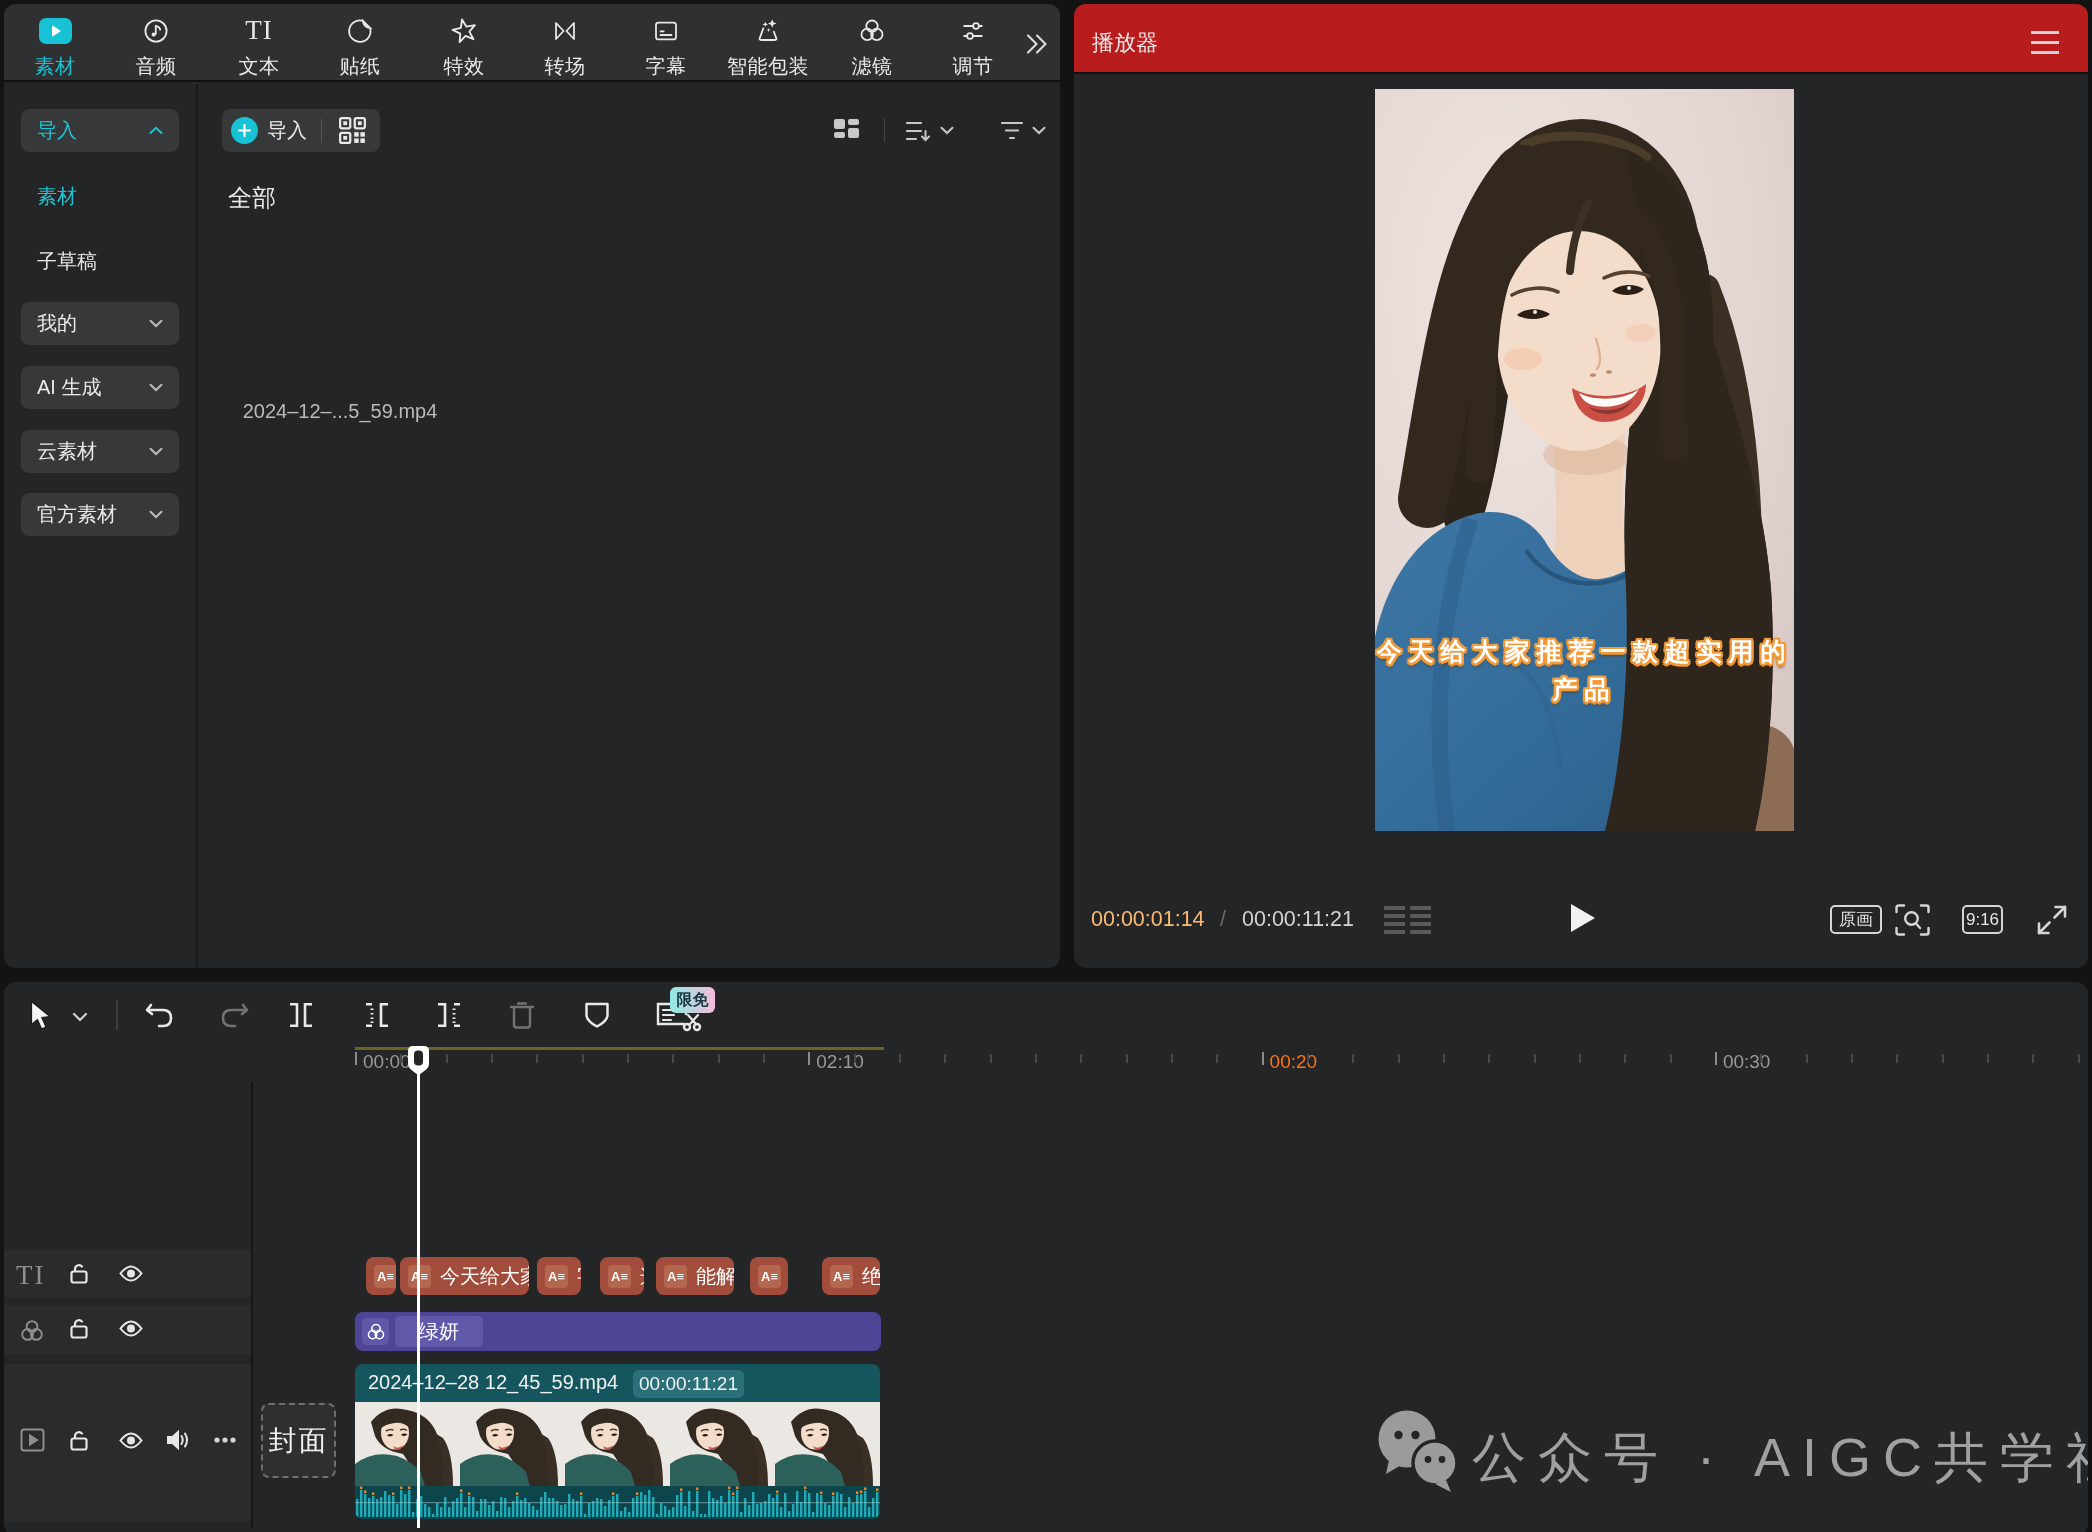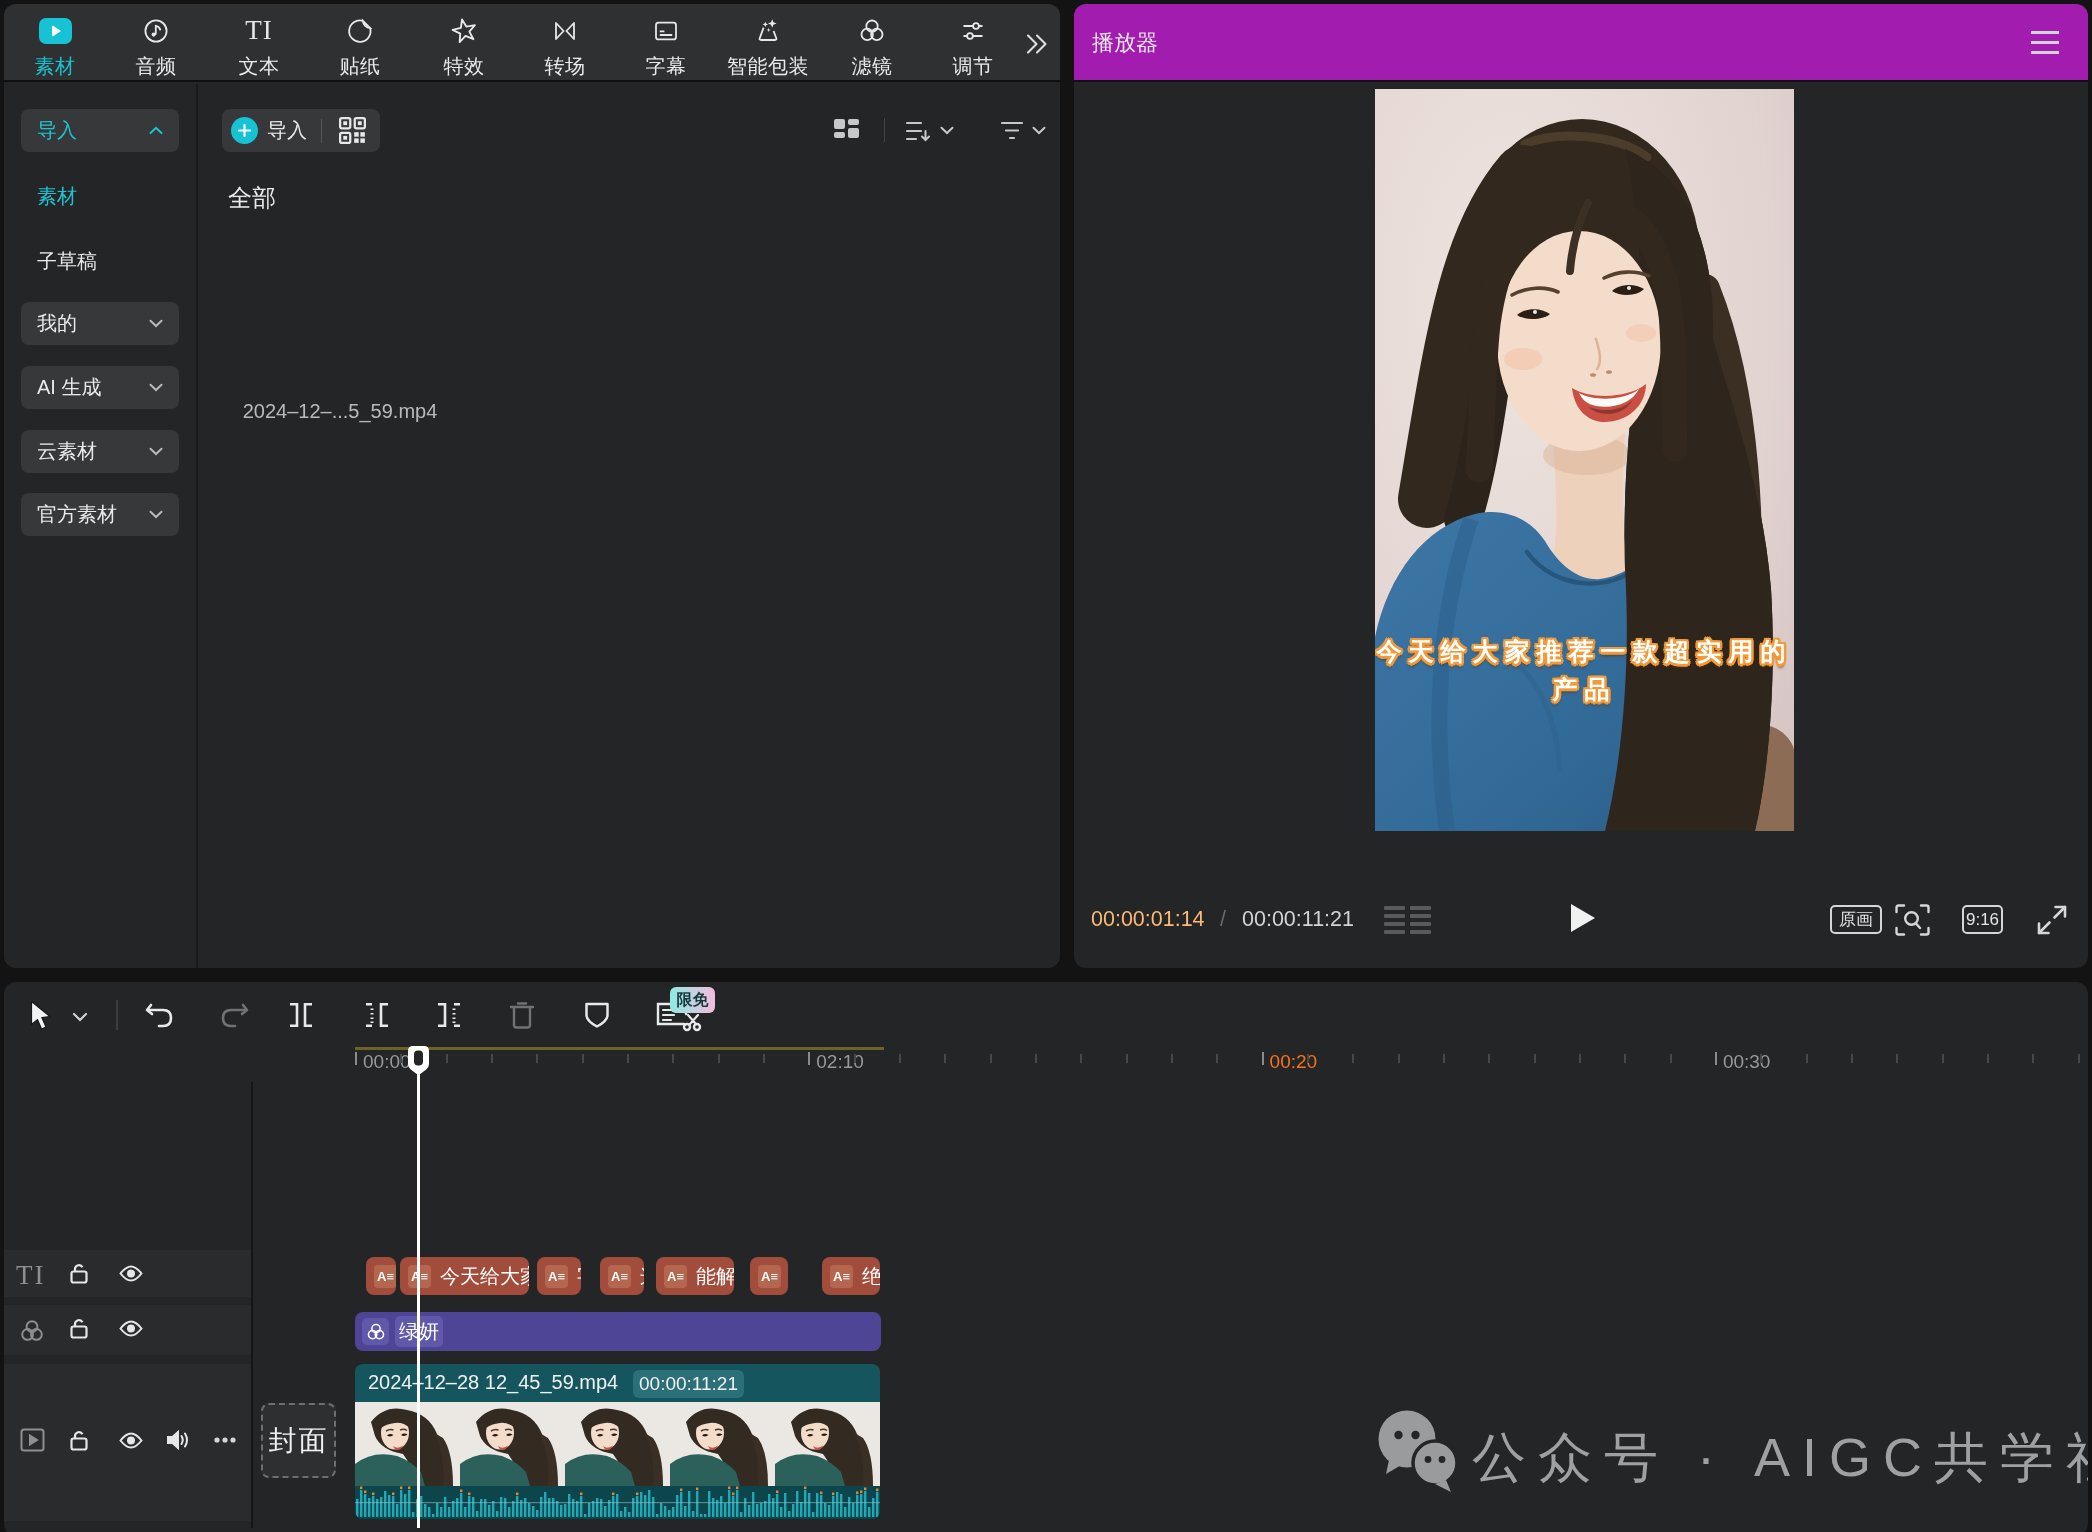--- a/index.html
+++ b/index.html
@@ -202,21 +202,21 @@
           <svg width="14" height="9" viewBox="0 0 14 9" fill="none" stroke="#c7c8c9" stroke-width="2" stroke-linecap="round">
             <path d="M1.5 1.8 L7 7 L12.5 1.8"></path>
           </svg>
         </div>
     <div class="abs w" style="left:28px;top:98px;font-size:24px">全部</div>
     <div class="abs" style="left:22px;top:316px;width:236px;text-align:center;color:#b9babb;font-size:20px">2024–12–...5_59.mp4</div>
   </div>
 </div>
 
 <div class="panel" id="pB" style="left:1074px;top:4px;width:1014px;height:964px;overflow:hidden">
-  <div class="abs" style="left:0;top:0;width:1014px;height:78px;background:#a21caf;border-bottom:2px solid #101011">
+  <div class="abs" style="left:0;top:0;width:1014px;height:70px;background:#b91c1c;border-bottom:2px solid #101011">
     <div class="abs w" style="left:18px;top:24px;font-size:22px">播放器</div>
     <div class="abs" style="left:957px;top:27px;width:28px">
       <div style="height:3px;background:#d2d3d4;margin-bottom:7px"></div>
       <div style="height:3px;background:#d2d3d4;margin-bottom:7px"></div>
       <div style="height:3px;background:#d2d3d4"></div>
     </div>
   </div>
   <div class="abs" id="videobox" style="left:301px;top:85px;width:419px;height:742px;overflow:hidden">
     <svg width="419" height="742" viewBox="0 0 419 742">
       <defs>
@@ -518,21 +518,21 @@
           <div class="cliptx">绝对</div>
         </div>
     <div class="clip" style="left:351px;top:230px;width:526px;height:39px;background:#4e4596">
       <div style="width:27px;height:27px;background:#6058a8;border-radius:5px;margin-left:7px;flex:none;display:flex;align-items:center;justify-content:center">
             <svg width="20" height="20" viewBox="0 0 26 26" fill="none" stroke="#fff" stroke-width="2">
               <circle cx="13" cy="8.6" r="5.4"></circle>
               <circle cx="8.6" cy="16.4" r="5.4"></circle>
               <circle cx="17.4" cy="16.4" r="5.4"></circle>
             </svg>
           </div>
-      <div style="background:#6058a8;border-radius:5px;color:#fff;font-size:20px;margin-left:6px;padding:2px 4px">绿妍</div>
+      <div style="background:#6058a8;border-radius:5px;color:#fff;font-size:20px;margin-left:6px;padding:2px 24px">绿妍</div>
     </div>
     <div class="abs" style="left:351px;top:282px;width:525px;height:155px;background:#15565e;border-radius:8px;overflow:hidden">
       <div class="abs" style="left:13px;top:7px;color:#f0f1f1;font-size:20px">2024–12–28 12_45_59.mp4</div>
       <div class="abs" style="left:278px;top:6px;background:#2b6f78;border-radius:6px;color:#f0f1f1;font-size:19px;padding:3px 6px">00:00:11:21</div>
       <div class="abs" style="left:0;top:38px;width:525px;height:84px">
             <svg width="525" height="84" viewBox="0 0 525 84">
               <defs>
                 <g id="tp">
                   <rect width="105" height="84" fill="#ebe7e3"></rect>
 <path d="M16,20 Q30,2 52,8 Q74,12 82,32 Q92,52 90,84 L62,84 Q56,62 48,52 Q26,48 20,34 Z" fill="#332a21"></path>

